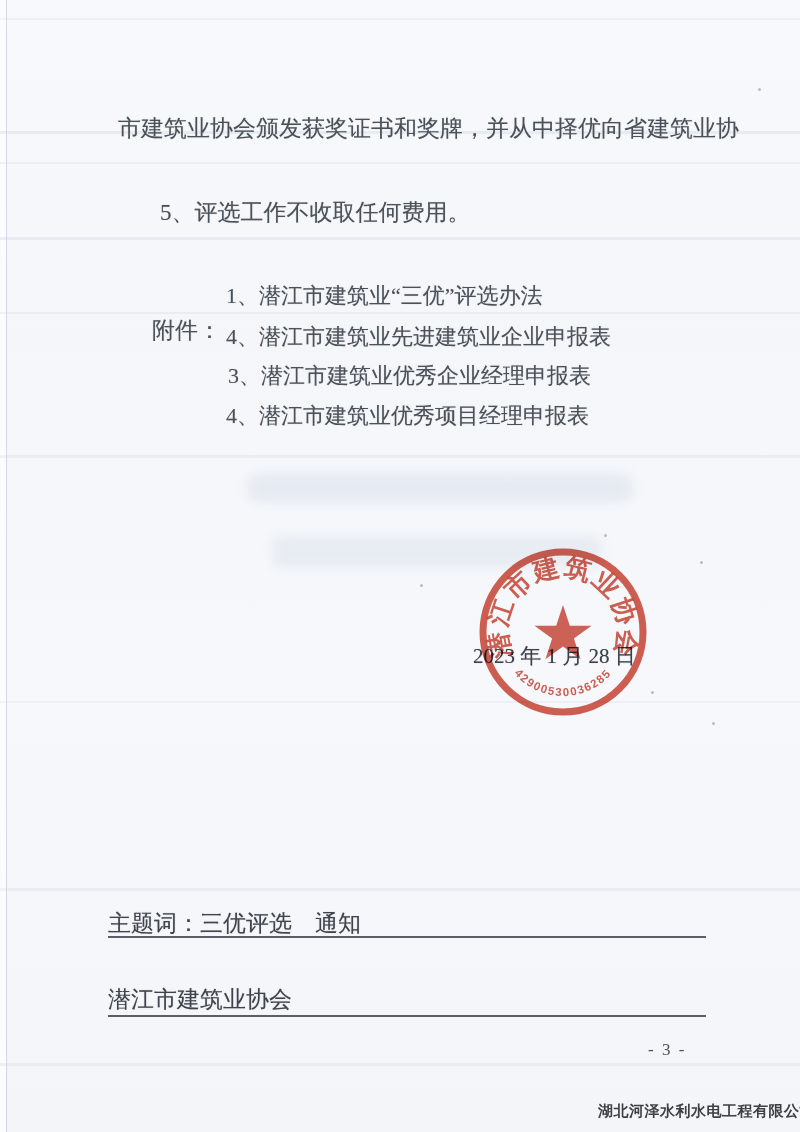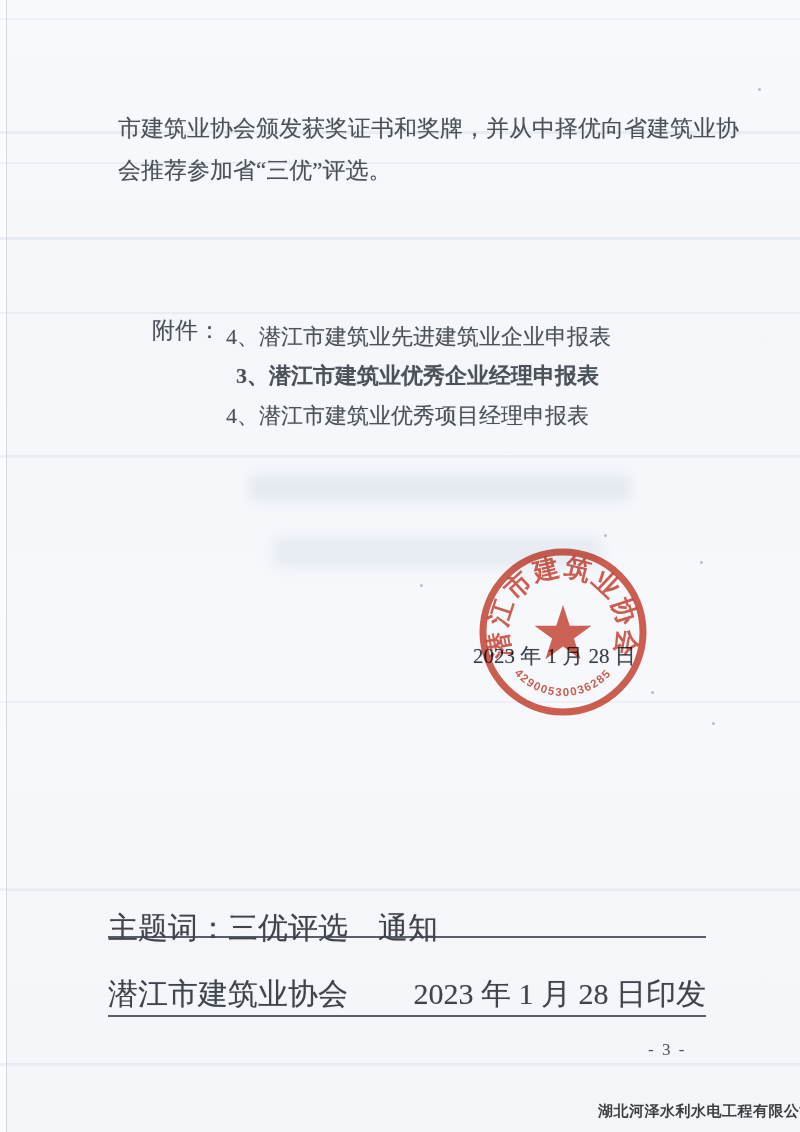--- a/index.html
+++ b/index.html
@@ -9,21 +9,21 @@
     background:linear-gradient(180deg,#f7f9fc 0%,#f4f6fa 30%,#f6f8fb 60%,#f3f5f9 100%);
     font-family:"Liberation Serif","DejaVu Serif",serif;
     color:#4a5058;
   }
   .abs{position:absolute;white-space:pre;}
   .doc-text{font-size:23px;line-height:1.15;color:#4b5159;text-shadow:0 0 1px rgba(75,81,89,.35);}
   .att-text{font-size:22px;line-height:1.15;color:#4b5159;text-shadow:0 0 1px rgba(75,81,89,.35);}
   .date-text{font-size:21px;color:#3d424a;z-index:5;mix-blend-mode:multiply;text-shadow:0 0 1px rgba(61,66,74,.4);}
   .seal-wrap{position:absolute;left:475px;top:544px;width:176px;height:176px;z-index:4;mix-blend-mode:multiply;opacity:.92;}
   .footer-row{position:absolute;left:108px;width:598px;border-bottom:2px solid rgba(62,67,75,.85);}
-  .footer-text{font-size:30px;color:#3f444c;text-shadow:0 0 1px rgba(63,68,76,.35);white-space:pre;}
+  .footer-text{font-size:23px;color:#3f444c;text-shadow:0 0 1px rgba(63,68,76,.35);white-space:pre;}
   .row-flex{display:flex;justify-content:space-between;align-items:flex-end;}
   .pagenum{font-size:17px;letter-spacing:2px;color:#4c525a;}
   .watermark{font-family:"Liberation Sans","DejaVu Sans",sans-serif;font-size:15px;font-weight:700;color:#3d3f42;letter-spacing:.5px;}
   
   .streak{position:absolute;left:0;width:800px;background:#cdd7e3;pointer-events:none;}
   .smudge{position:absolute;background:#c9d3e0;filter:blur(6px);border-radius:8px;pointer-events:none;}
   .dot{position:absolute;width:3px;height:3px;border-radius:50%;background:#878d95;opacity:.55;pointer-events:none;}
   .edge-strip{position:absolute;left:0;top:0;width:6px;height:1132px;background:#fbfcfe;}
   .edge-line{position:absolute;left:6px;top:0;width:1px;height:1132px;background:rgba(170,180,193,.45);}
 </style>
@@ -49,25 +49,26 @@
   <div class="smudge" style="left:272px;top:536px;width:330px;height:32px;opacity:.30;"></div>
 
   <div class="dot" style="left:604px;top:534px;"></div>
   <div class="dot" style="left:700px;top:561px;"></div>
   <div class="dot" style="left:420px;top:584px;"></div>
   <div class="dot" style="left:651px;top:691px;"></div>
   <div class="dot" style="left:712px;top:722px;"></div>
   <div class="dot" style="left:758px;top:88px;"></div>
 
   <div class="abs doc-text" style="left:118px;top:116px;">市建筑业协会颁发获奖证书和奖牌，并从中择优向省建筑业协</div>
-  <div class="abs doc-text" style="left:118px;top:158px;">会推荐参加省“三优”评选。</div>
+  <div class="abs doc-text" style="left:160px;top:200px;">5、评选工作不收取任何费用。</div>
 
   <div class="abs doc-text" style="left:152px;top:282px;margin-top:36px;">附件：</div>
+  <div class="abs att-text" style="left:226px;top:283px;">1、潜江市建筑业“三优”评选办法</div>
   <div class="abs att-text" style="left:226px;top:324px;">4、潜江市建筑业先进建筑业企业申报表</div>
-  <div class="abs att-text" style="left:236px;top:363px;font-weight:bold;">3、潜江市建筑业优秀企业经理申报表</div>
+  <div class="abs att-text" style="left:228px;top:363px;">3、潜江市建筑业优秀企业经理申报表</div>
   <div class="abs att-text" style="left:226px;top:403px;text-align:right;">4、潜江市建筑业优秀项目经理申报表</div>
 
   <div class="abs date-text" style="left:473px;top:642px;">2023 年 1 月 28 日</div>
 
   <div class="seal-wrap">
     <svg width="176" height="176" viewBox="-88 -88 176 176">
       <defs>
         <path id="sealArcTop" d="M -52.6 19.2 A 56 56 0 1 1 52.6 19.2" fill="none"></path>
         <path id="sealArcBottom" d="M -51.8 37.6 A 64 64 0 0 0 51.8 37.6" fill="none"></path>
       </defs>
@@ -80,20 +81,19 @@
         <textPath href="#sealArcBottom" startOffset="50%" text-anchor="middle">42900530036285</textPath>
       </text>
     </svg>
   </div>
 
   <div class="footer-row" style="top:908px;height:28px;">
     <span class="footer-text">主题词：</span><span class="footer-text">三优评选　通知</span>
   </div>
   <div class="footer-row row-flex" style="top:986px;height:29px;">
     <span class="footer-text">潜江市建筑业协会</span>
-    <span class="footer-text">2023 年 1 月 28 日印发</span>
   </div>
 
   <div class="abs pagenum" style="left:648px;top:1040px;">- 3 -</div>
 
   <div class="abs watermark" style="left:598px;top:1102px;">湖北河泽水利水电工程有限公司</div>
 
 </div>
 
 </body></html>

